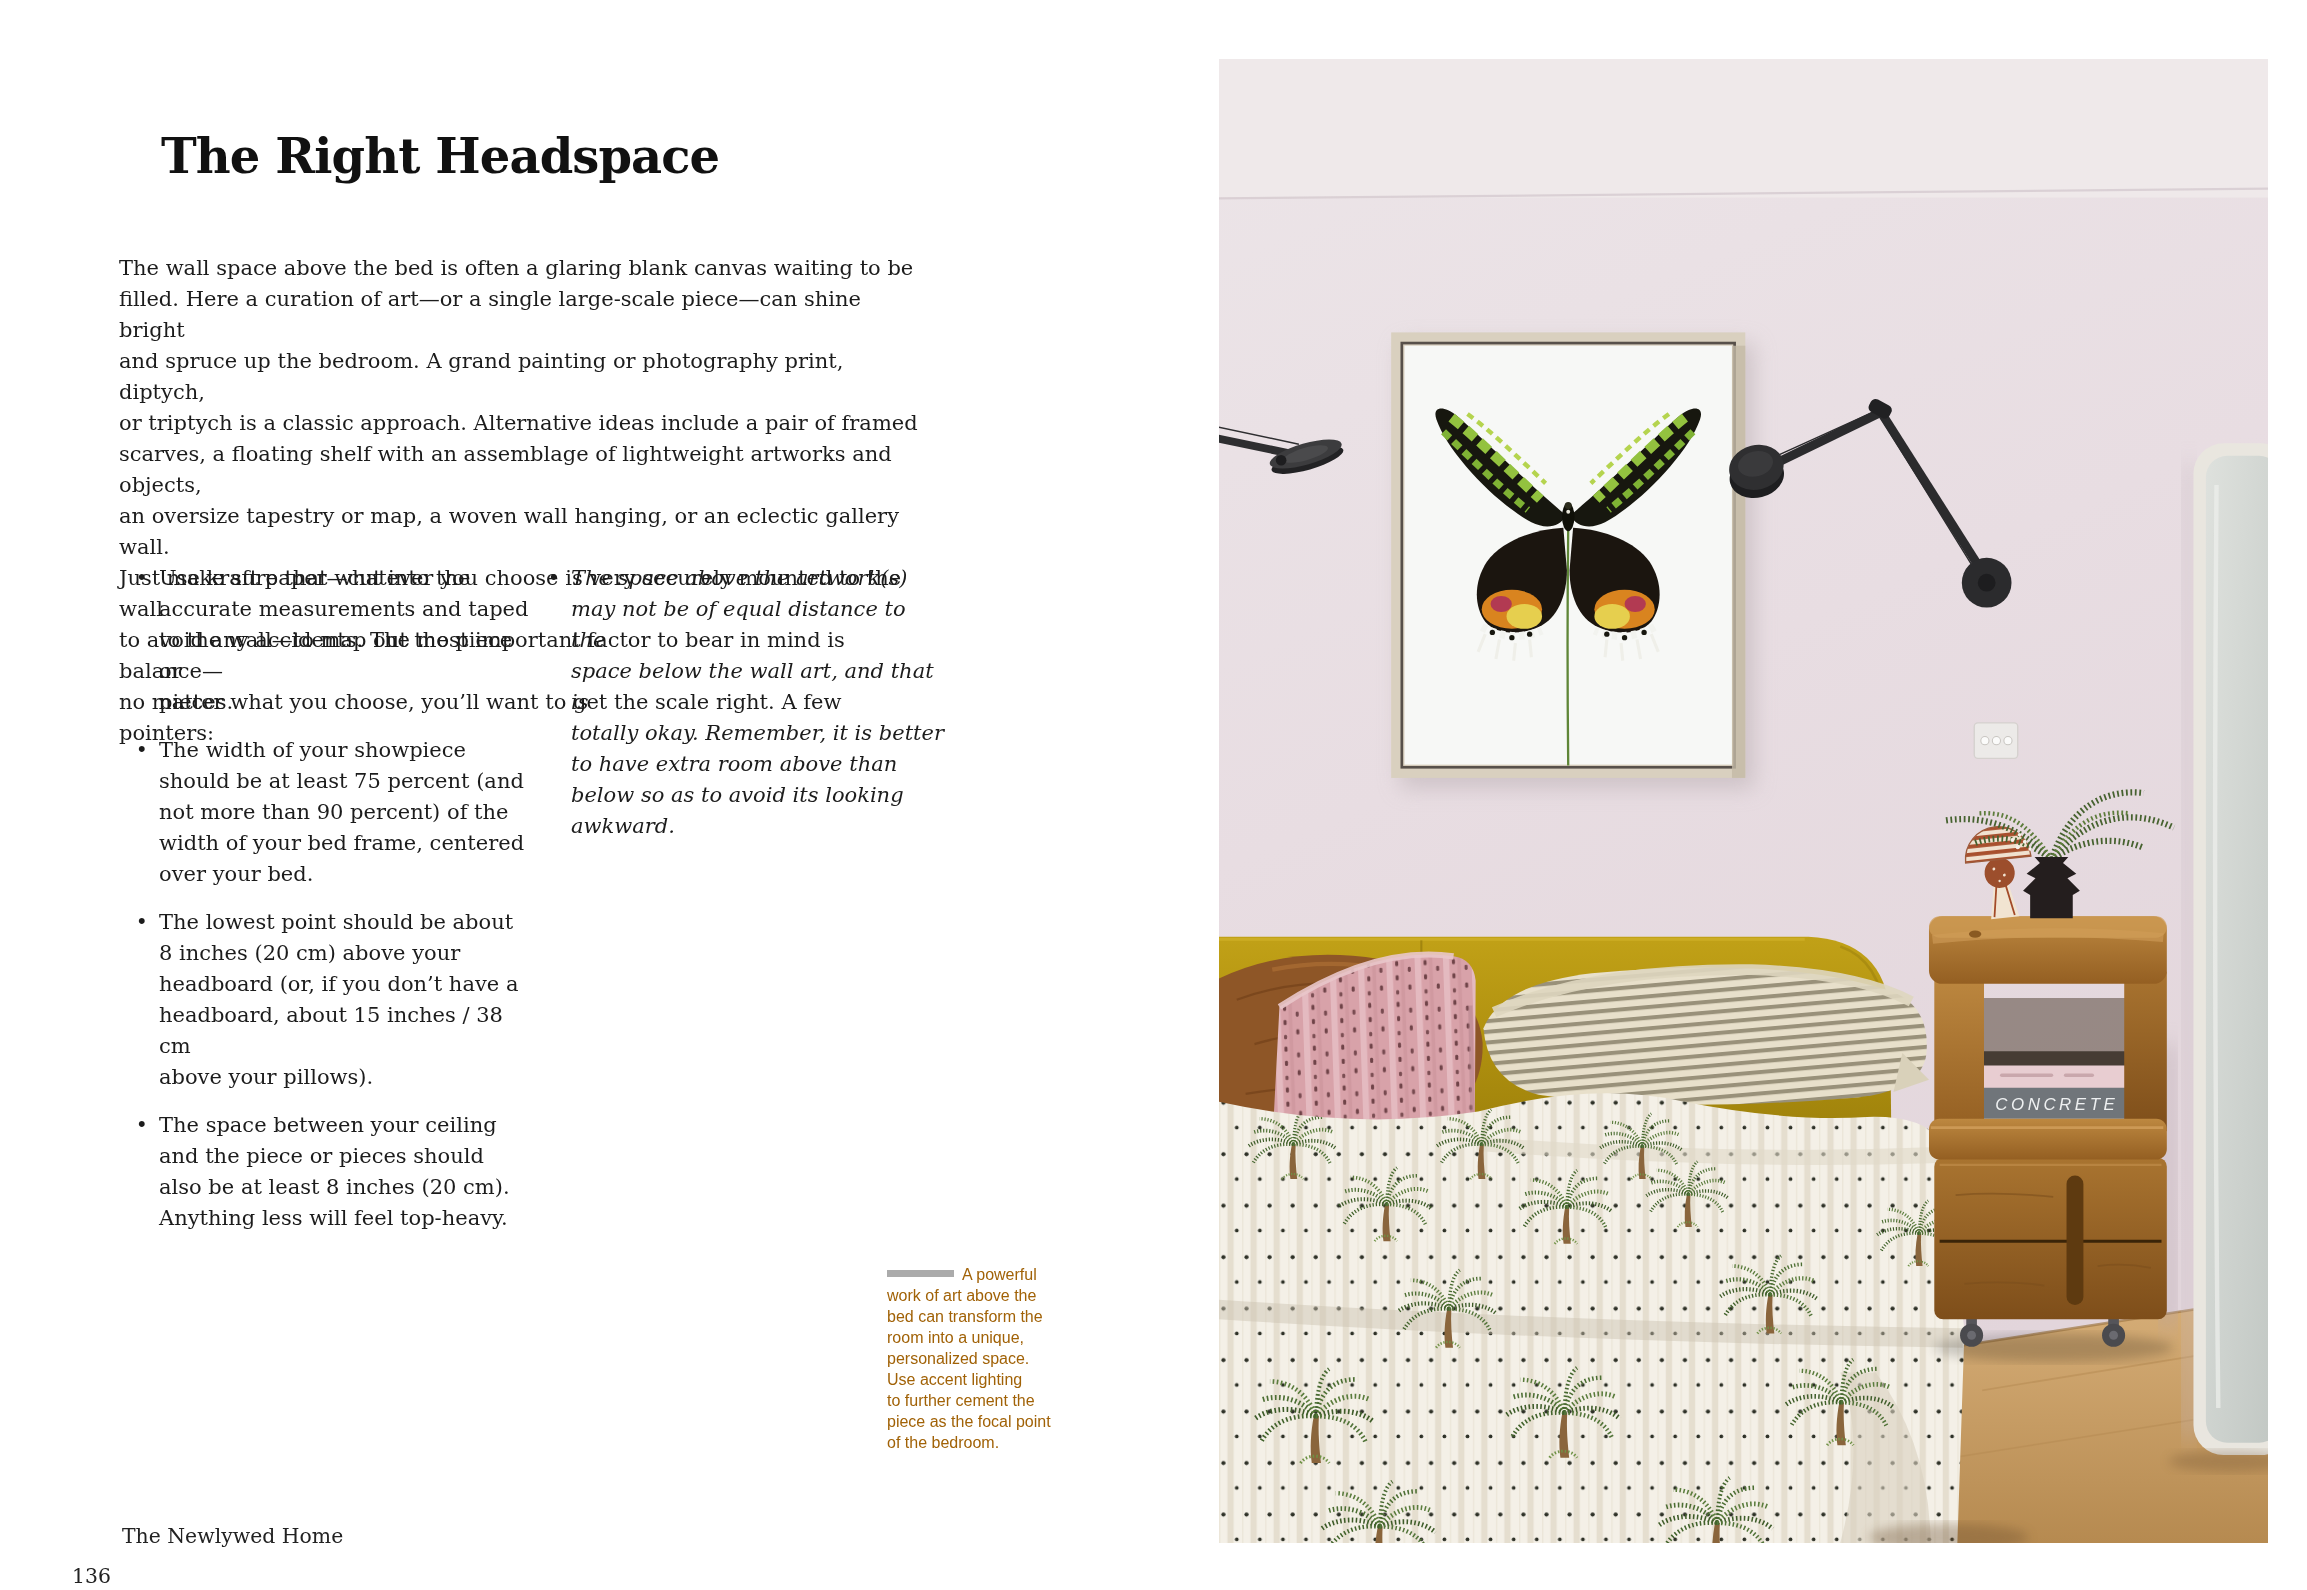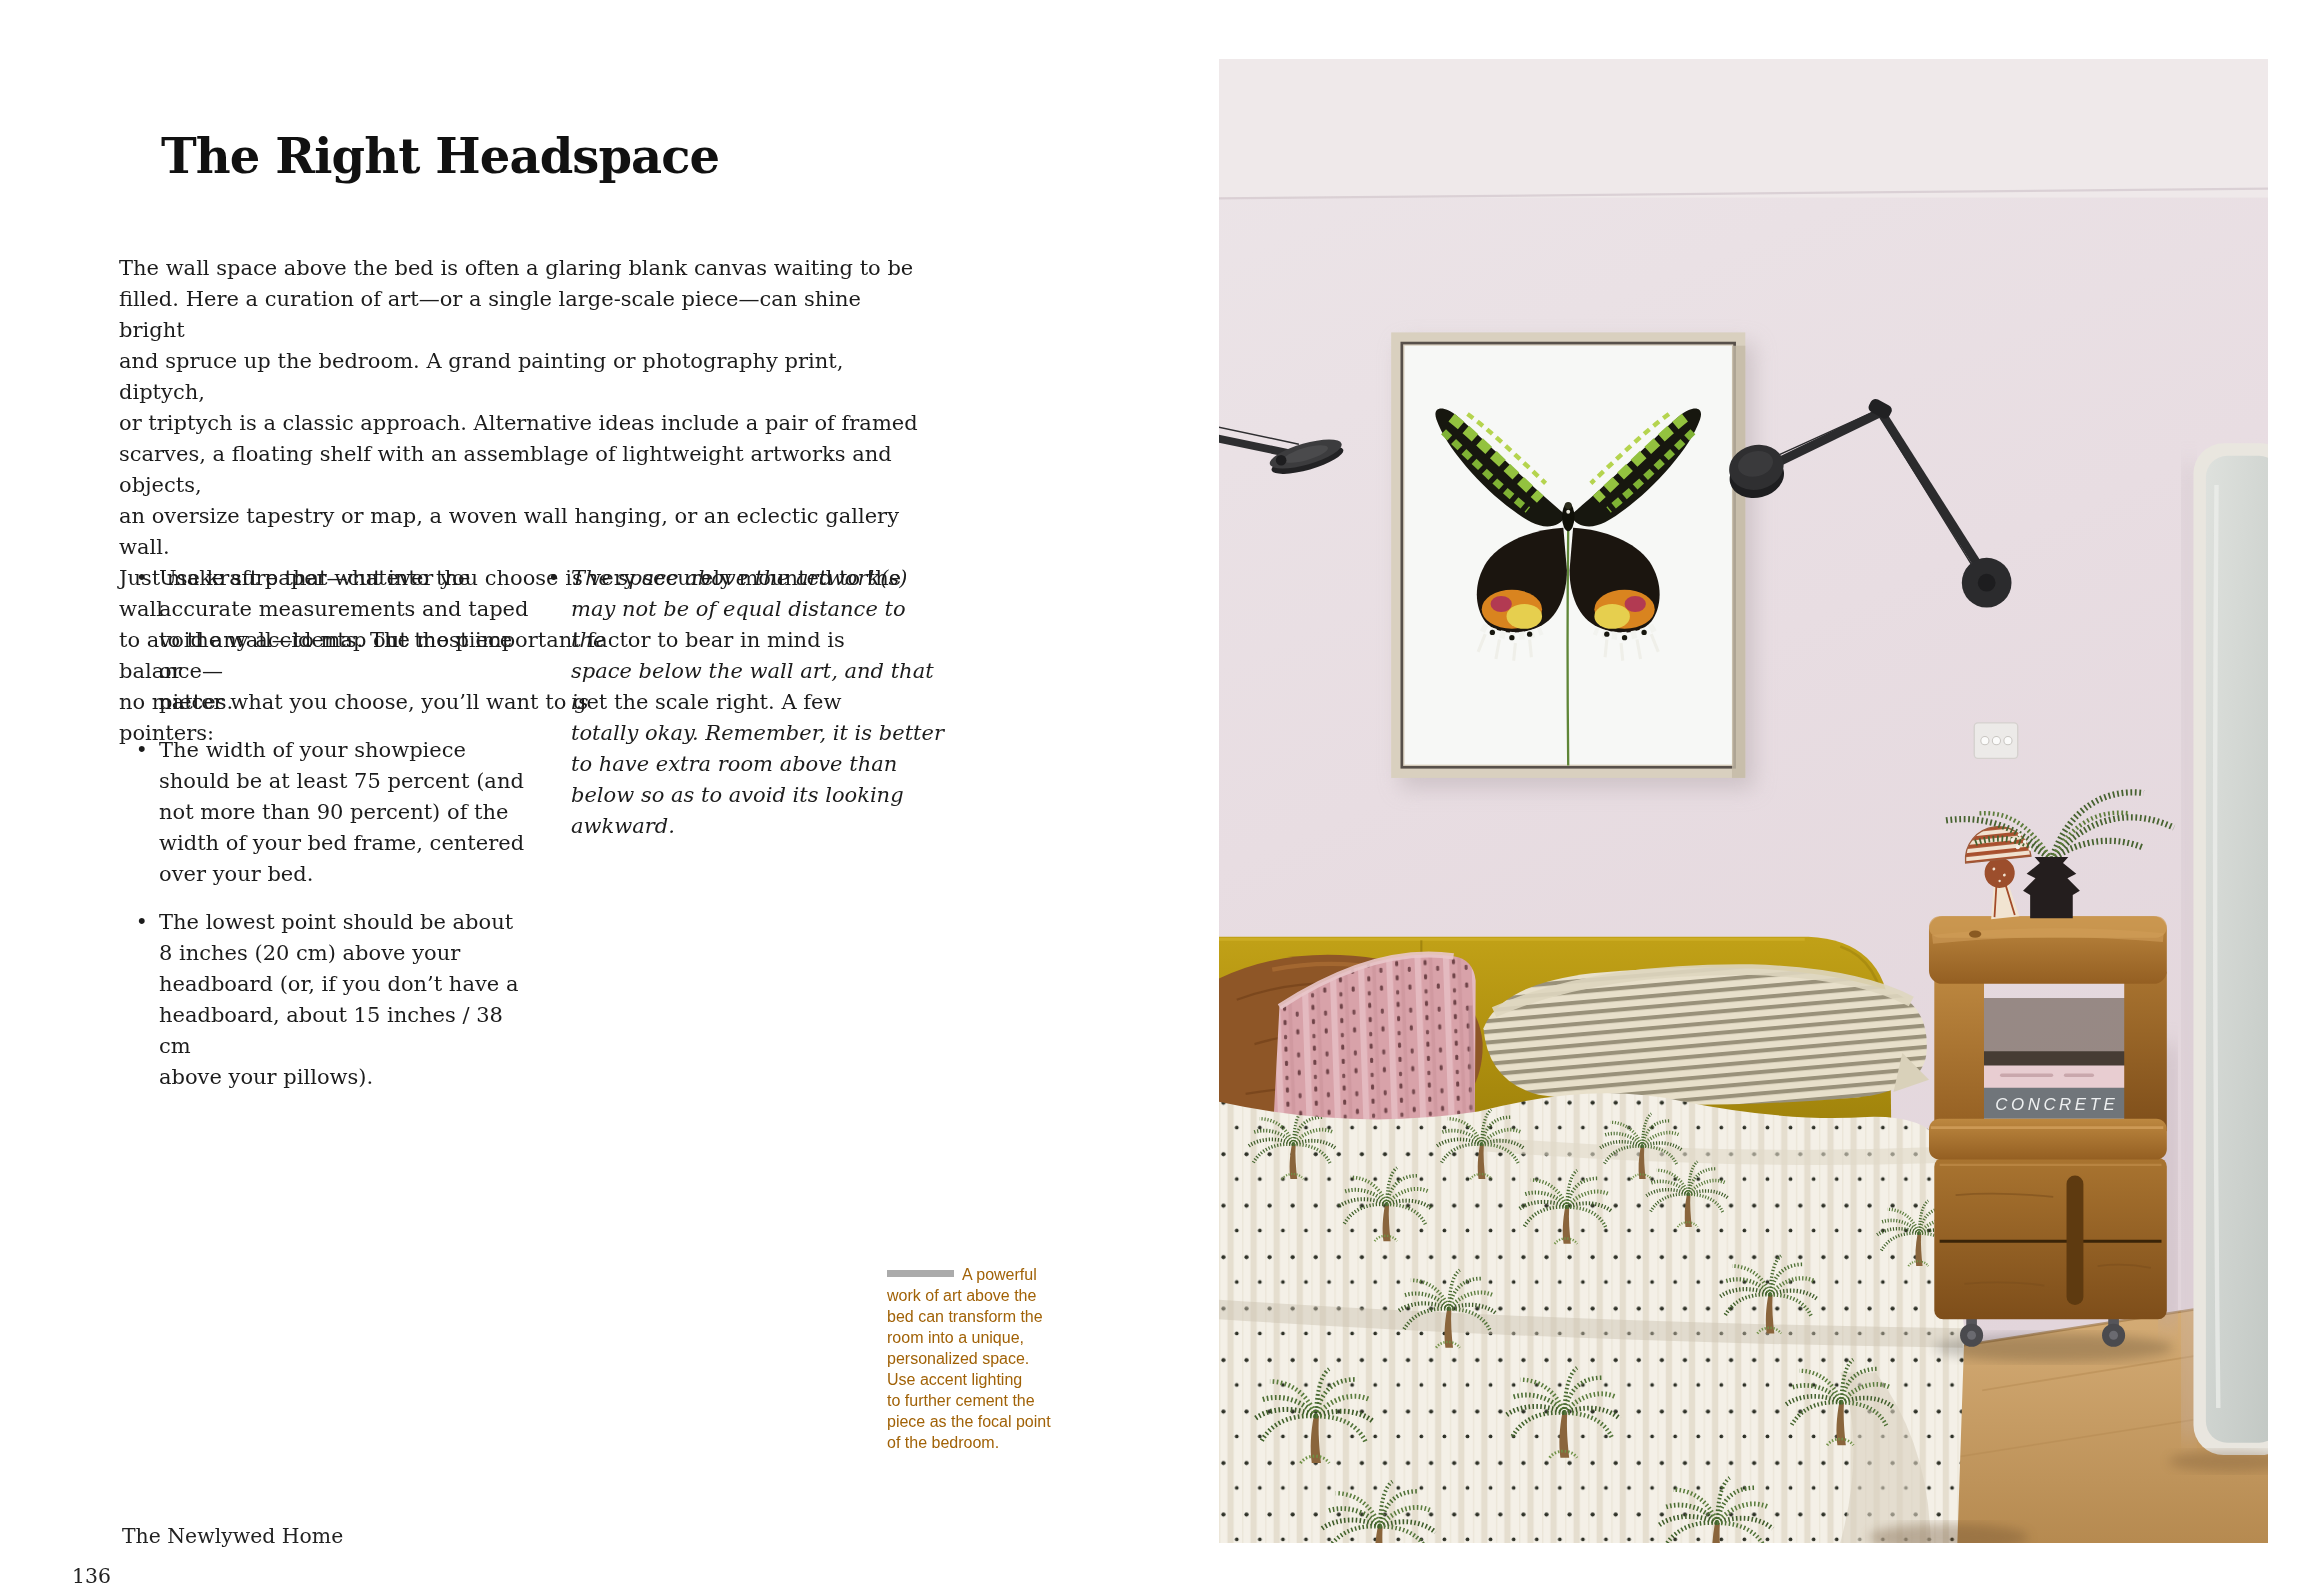--- a/index.html
+++ b/index.html
@@ -54,20 +54,24 @@
       <li>The width of your showpiece
 should be at least 75 percent (and
 not more than 90 percent) of the
 width of your bed frame, centered
 over your bed.</li>
       <li>The lowest point should be about
 8 inches (20 cm) above your
 headboard (or, if you don’t have a
 headboard, about 15 inches / 38 cm
 above your pillows).</li>
+      <li>The space between your ceiling
+and the piece or pieces should
+also be at least 8 inches (20 cm).
+Anything less will feel top-heavy.</li>
     </ul>
     <ul class="bullet-col right">
       <li>The space above the artwork(s)
 may not be of equal distance to the
 space below the wall art, and that is
 totally okay. Remember, it is better
 to have extra room above than
 below so as to avoid its looking
 awkward.</li>
     </ul>

